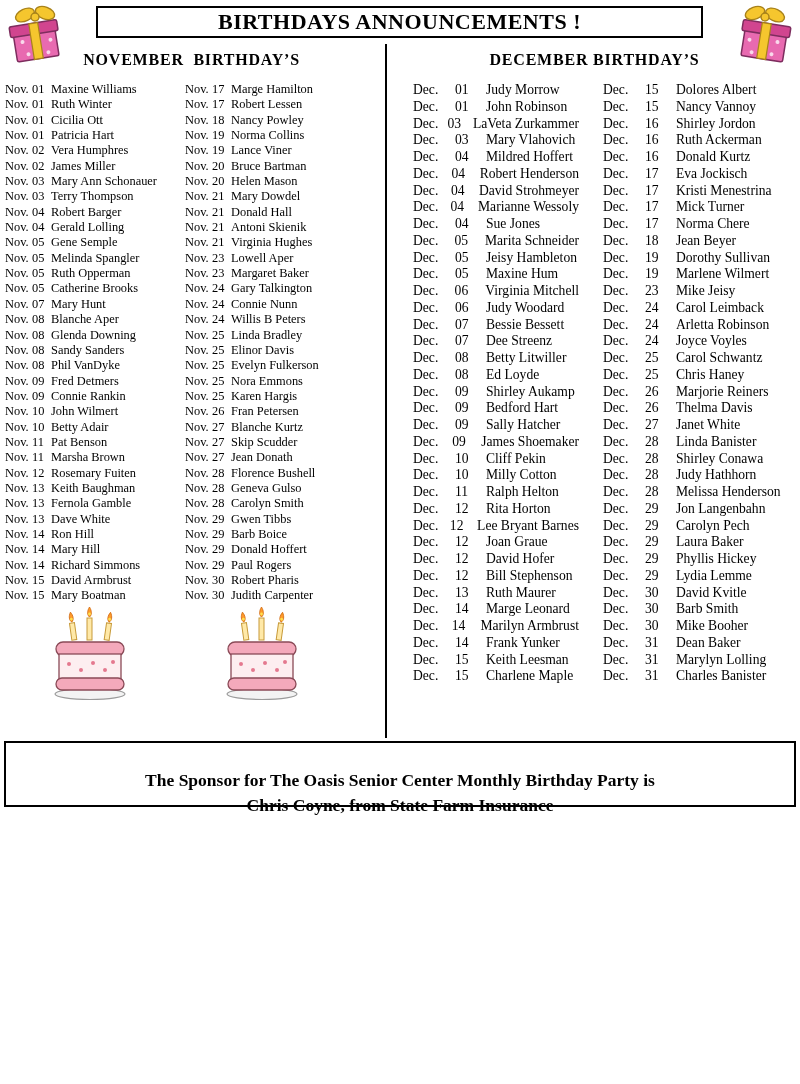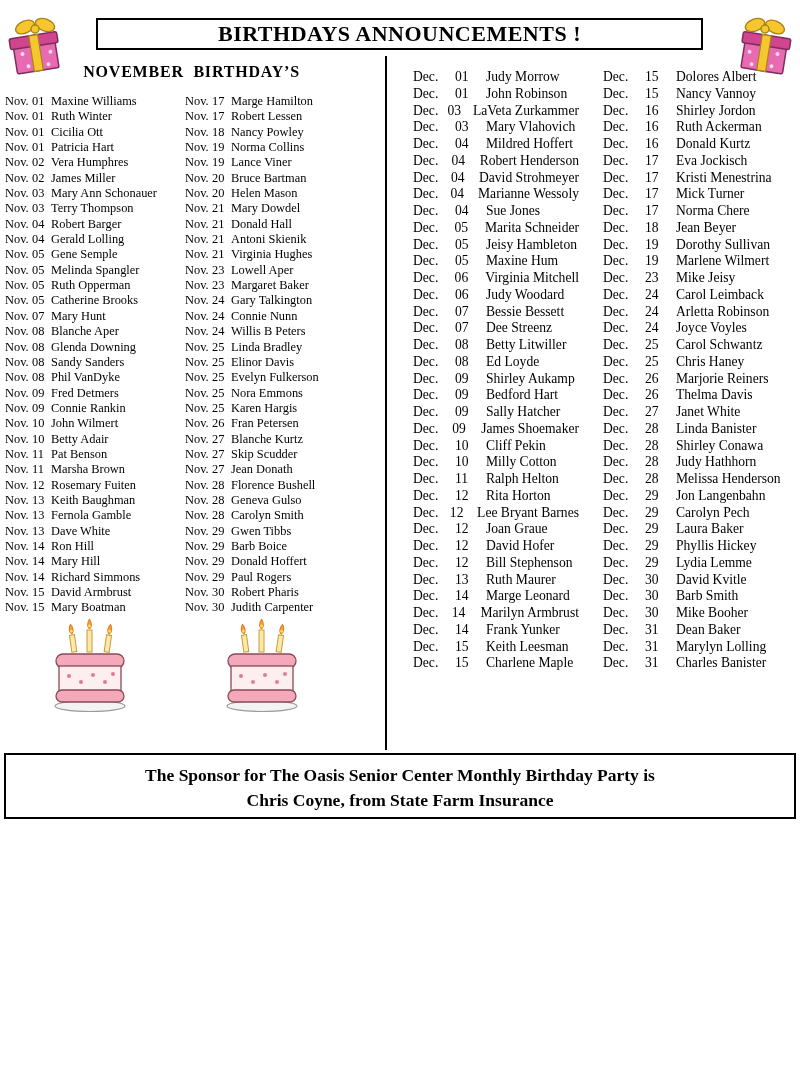--- a/index.html
+++ b/index.html
@@ -1,19 +1,19 @@
 <!DOCTYPE html>
 <html style="--gift-pink: #e86ab0; --gift-lid-pink: #d1458f; --ribbon-yellow: #f5c62e; --cake-pink: #f4a9bb;"><head>
 <meta charset="utf-8">
 <style>
   * { margin: 0; padding: 0; box-sizing: border-box; }
   html, body { background: #ffffff; }
   body { font-family: "Liberation Serif", serif; color: #000; }
 
-  .page { position: relative; width: 800px; height: 1052px; margin: 12px auto; background: #fff; overflow: hidden; }
+  .page { position: relative; width: 800px; height: 1052px; margin: 0 auto; background: #fff; overflow: hidden; }
 
   
   .header-box { position: absolute; left: 96px; top: 6px; width: 607px; height: 32px;
                 border: 2.5px solid #000; display: flex; align-items: center; justify-content: center; }
   .header-box h1 { font-size: 22px; font-weight: bold; letter-spacing: .5px; white-space: pre; }
 
   .gift { position: absolute; top: 2px; width: 58px; height: 64px; }
   .gift-left  { left: 7px; }
   .gift-right { right: 7px; transform: scaleX(-1); }
 
@@ -44,21 +44,21 @@
   .dec .entry-row .m { width: 42px; }
   .dec .entry-row .d { width: 31px; }
 
   
   .cake { position: absolute; top: 606px; width: 80px; height: 96px; }
   .cake-1 { left: 50px; }
   .cake-2 { left: 222px; }
 
   
   .sponsor-box { position: absolute; left: 4px; top: 741px; width: 792px; height: 66px;
-                 border: 2.5px solid #000; text-align: center; padding-top: 8px; }
+                 border: 2.5px solid #000; text-align: center; padding-top: 25px; }
   .sponsor-box p { font-size: 17.5px; font-weight: bold; line-height: 25px; }
 
   .page-number { position: absolute; left: 0; width: 100%; top: 1052px; text-align: center; font-size: 13.5px; }
 
   
   .gift-box-rect    { fill: var(--gift-pink, #e86ab0); stroke: #7d2d5e; stroke-width: 1.5; }
   .gift-lid-rect    { fill: var(--gift-lid-pink, #d1458f); stroke: #7d2d5e; stroke-width: 1.5; }
   .gift-ribbon-rect { fill: var(--ribbon-yellow, #f5c62e); stroke: #a8821a; stroke-width: 1.2; }
   .bow-loop, .bow-knot { fill: var(--ribbon-yellow, #f5c62e); stroke: #a8821a; stroke-width: 1.4; }
   .gift-dot { fill: rgba(255,255,255,.75); }
@@ -465,20 +465,21 @@
           <div class="entry-row">
             <span class="m">Nov.</span>
             <span class="d">30</span>
             <span class="n">Judith Carpenter</span>
           </div>
         </div>
     </div>
   </section>
 
   <section class="month-section dec">
+    <h2>DECEMBER BIRTHDAY’S</h2>
     <div class="lists">
       <div class="list-col">
           <div class="entry-row">
             <span class="m">Dec.</span>
             <span class="d">01</span>
             <span class="n">Judy Morrow</span>
           </div>
           <div class="entry-row">
             <span class="m">Dec.</span>
             <span class="d">01</span>

